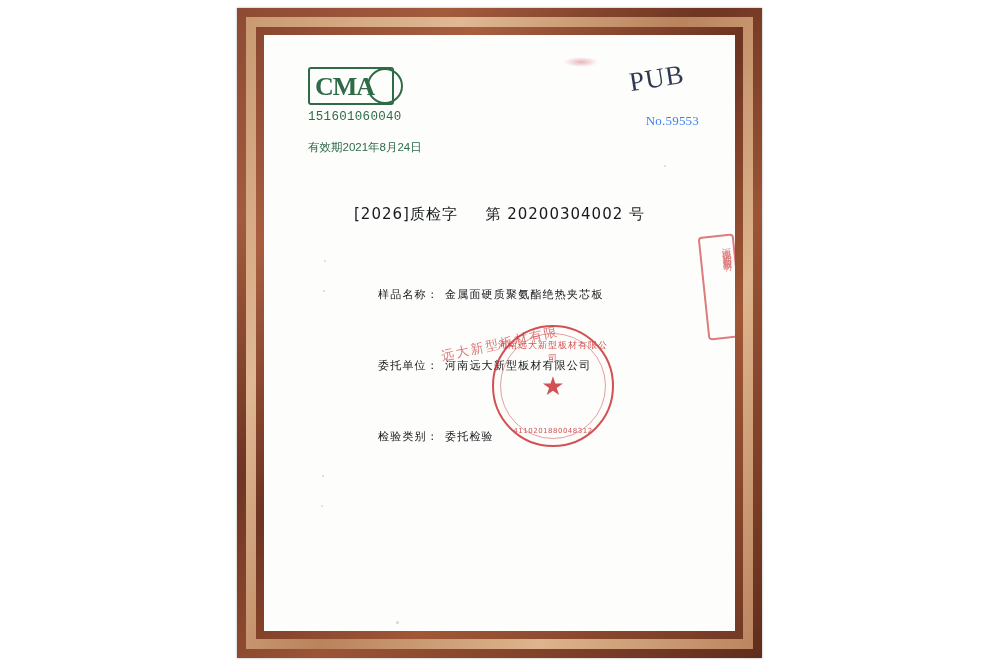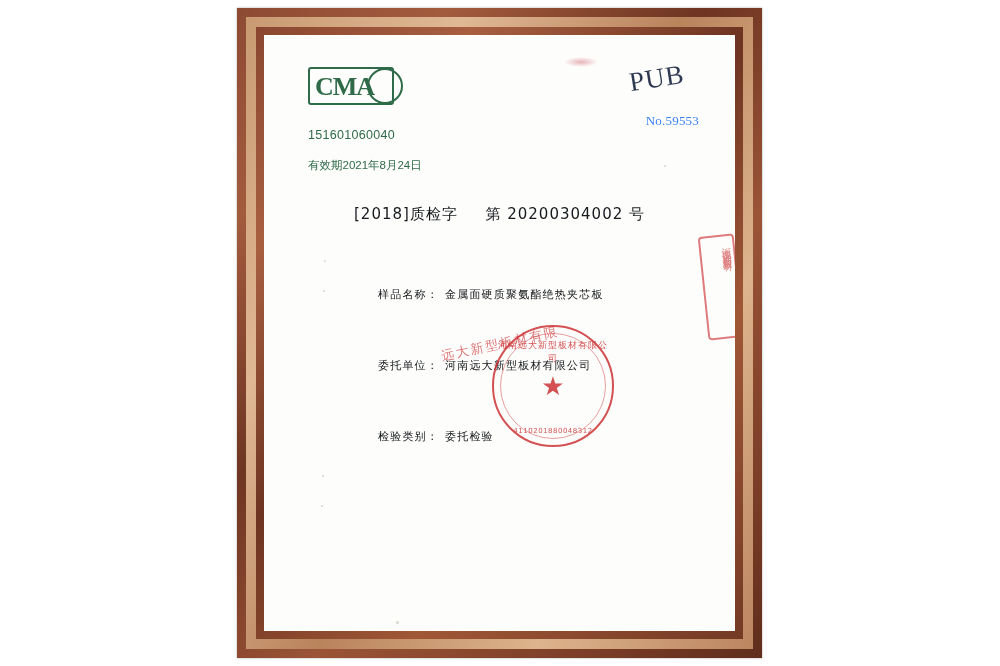--- a/index.html
+++ b/index.html
@@ -106,25 +106,25 @@
     right: -11px;
     top: -1px;
     width: 36px;
     height: 36px;
     border: 2.5px solid #2f6b48;
     border-radius: 50%;
     box-sizing: border-box;
     background: rgba(253,253,251,0.0);
   }
   .cma-num {
-    margin-top: 23px;
+    margin-top: 5px;
     font-size: 12.5px;
     letter-spacing: .3px;
     color: #2f6b48;
-    font-family: Liberation Sans, sans-serif;
+    font-family: Liberation Mono, monospace;
   }
   .cma-valid {
     margin-top: 16px;
     font-size: 11.5px;
     color: #2f6b48;
     font-family: "Liberation Sans", sans-serif;
   }
 
   
   .report-no {
@@ -325,21 +325,21 @@
             <div class="cma-num">151601060040</div>
             <div class="cma-valid">有效期2021年8月24日</div>
           </div>
 
           <div class="hand-mark">PUB</div>
 
           <div class="report-no">No.59553</div>
 
 
           <div class="subtitle">
-            <span>[2018]质检字</span>
+            <span>[2026]质检字</span>
             <span class="gap"></span>
             <span>第 20200304002 号</span>
           </div>
 
           <div class="fields">
             <div class="field-row">
               <span class="field-label">样品名称：</span>
               <span class="field-value">金属面硬质聚氨酯绝热夹芯板</span>
             </div>
             <div class="field-row">

